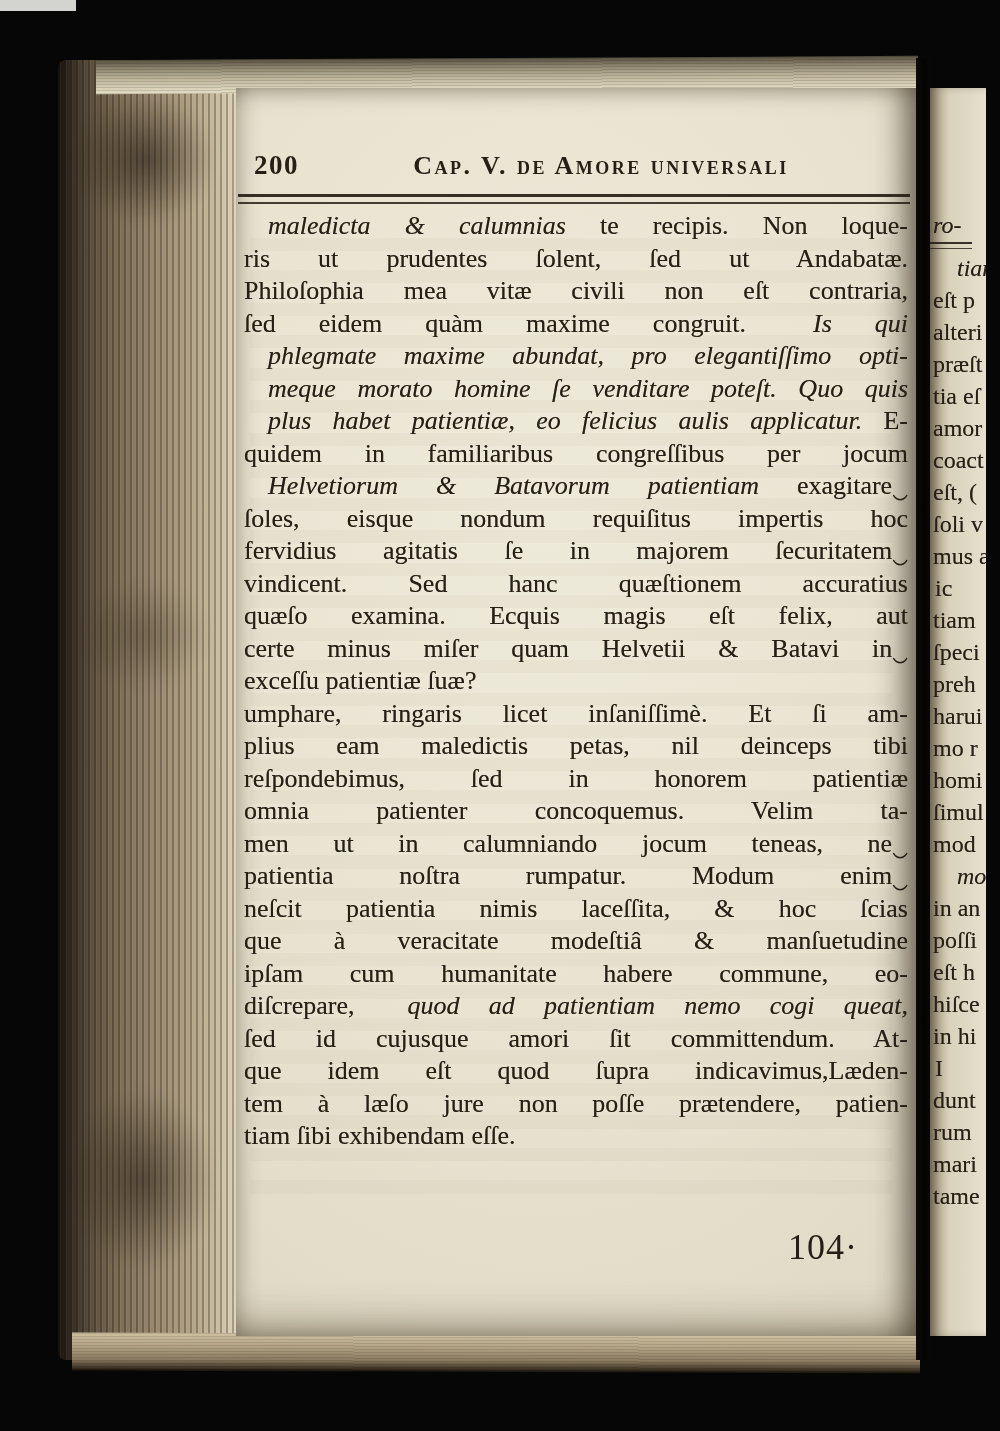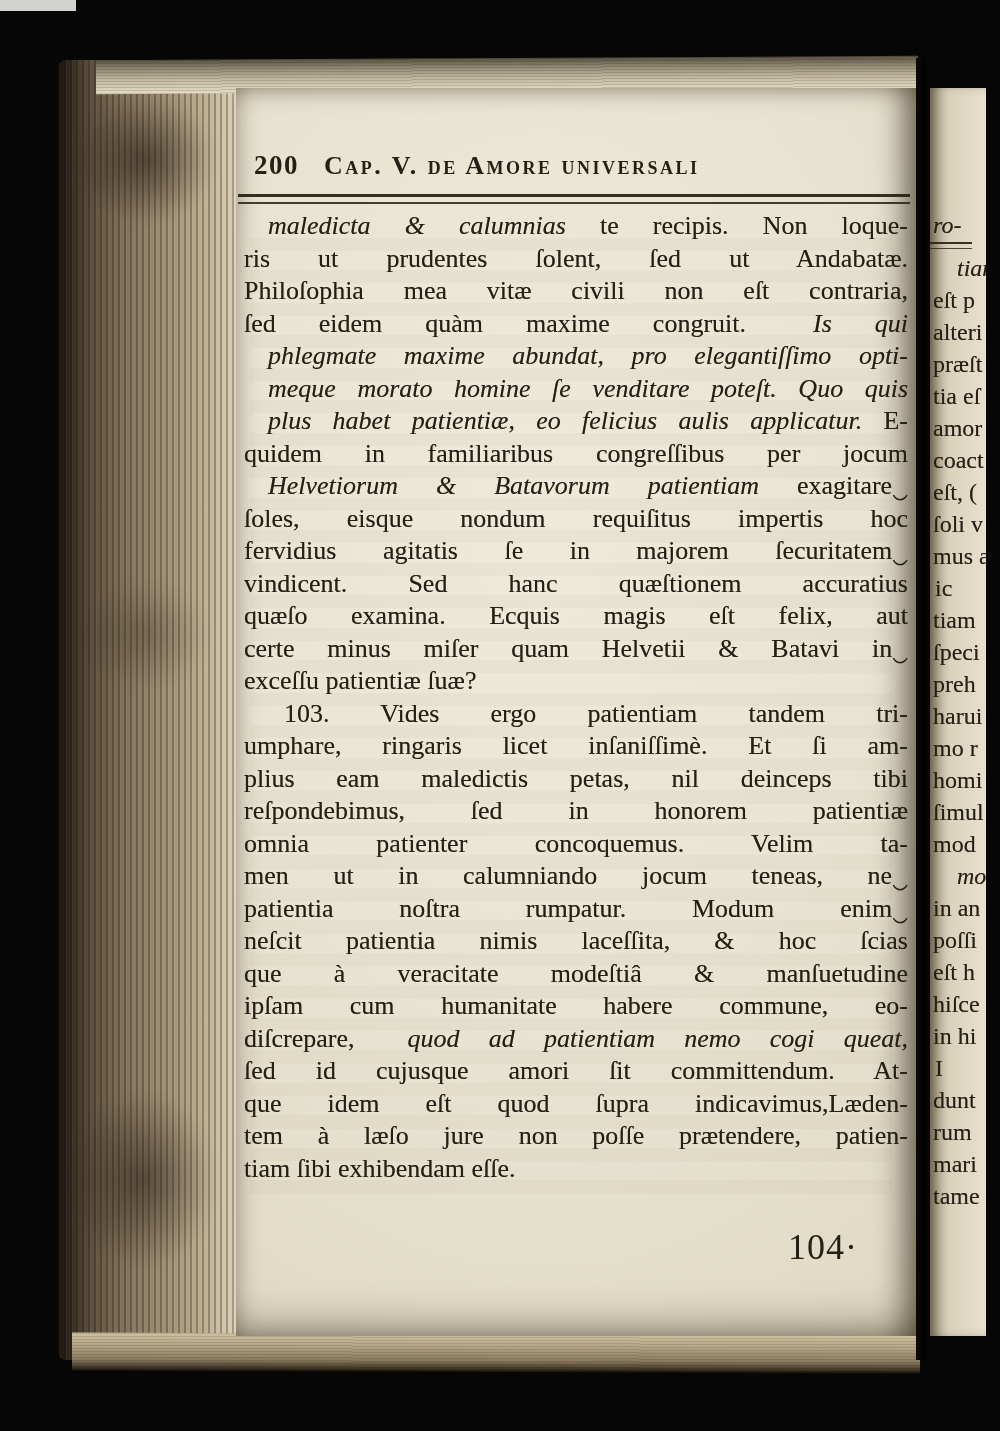--- a/index.html
+++ b/index.html
@@ -64,21 +64,21 @@
     background:repeating-linear-gradient(180deg, rgba(120,100,70,.045) 0 13px, rgba(0,0,0,0) 13px 32.5px);
     pointer-events:none;
   }
 
   .header { position:absolute; top:62px; left:12px; width:656px; height:34px; }
   .pagenum {
     position:absolute; left:6px; top:0;
     font-weight:700; font-size:27px; letter-spacing:1.5px;
   }
   .running-title {
-    position:absolute; left:76px; right:26px; top:1px; 
+    position:absolute; left:76px; right:26px; top:1px; text-align:center;
     font-variant:small-caps; font-weight:700; font-size:26px; letter-spacing:2.5px;
     white-space:nowrap;
   }
   .rule-main {
     position:absolute; top:106px; left:2px; width:672px; height:5px;
     border-top:3px solid rgba(38,31,21,.92);
     border-bottom:2px solid rgba(38,31,21,.85);
   }
 
   .text-block {
@@ -155,21 +155,20 @@
         <div class="line"><span class="it">meque morato homine ſe venditare poteſt. Quo quis</span></div>
         <div class="line"><span class="it">plus habet patientiæ, eo felicius aulis applicatur. </span><span>E-</span></div>
         <div class="line"><span>quidem in familiaribus congreſſibus per jocum</span></div>
         <div class="line"><span class="it">Helvetiorum &amp; Batavorum patientiam </span><span>exagitare‿</span></div>
         <div class="line"><span>ſoles, eisque nondum requiſitus impertis hoc</span></div>
         <div class="line"><span>fervidius agitatis ſe in majorem ſecuritatem‿</span></div>
         <div class="line"><span>vindicent. Sed hanc quæſtionem accuratius</span></div>
         <div class="line"><span>quæſo examina. Ecquis magis eſt felix, aut</span></div>
         <div class="line"><span>certe minus miſer quam Helvetii &amp; Batavi in‿</span></div>
         <div class="line no-just"><span>exceſſu patientiæ ſuæ?</span></div>
-        <div class="line ind"><span>103. Vides ergo patientiam tandem tri-</span></div>
         <div class="line"><span>umphare, ringaris licet inſaniſſimè. Et ſi am-</span></div>
         <div class="line"><span>plius eam maledictis petas, nil deinceps tibi</span></div>
         <div class="line"><span>reſpondebimus, ſed in honorem patientiæ</span></div>
         <div class="line"><span>omnia patienter concoquemus. Velim ta-</span></div>
         <div class="line"><span>men ut in calumniando jocum teneas, ne‿</span></div>
         <div class="line"><span>patientia noſtra rumpatur. Modum enim‿</span></div>
         <div class="line"><span>neſcit patientia nimis laceſſita, &amp; hoc ſcias</span></div>
         <div class="line"><span>que à veracitate modeſtiâ &amp; manſuetudine</span></div>
         <div class="line"><span>ipſam cum humanitate habere commune, eo-</span></div>
         <div class="line"><span>diſcrepare, </span><span class="it">quod ad patientiam nemo cogi queat,</span></div>

